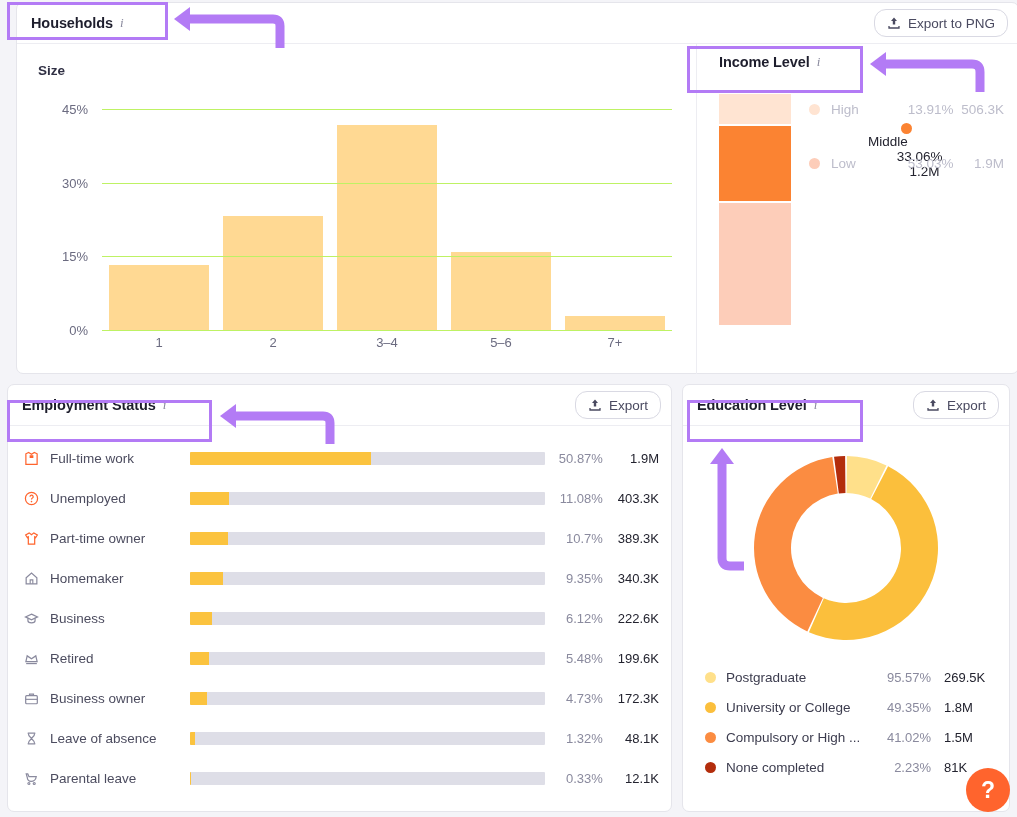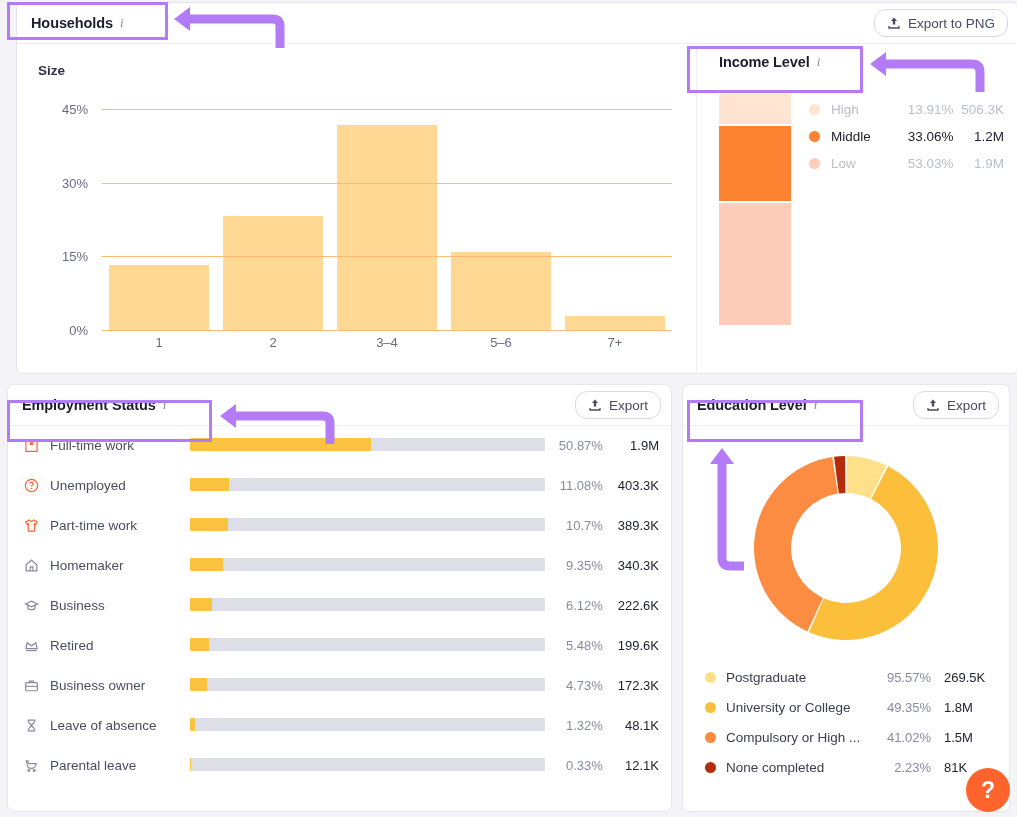--- a/index.html
+++ b/index.html
@@ -74,21 +74,21 @@
     font-size: 13.5px;
     font-weight: bold;
     color: #303044;
   }
 
   
   .bchart { position: absolute; left: 21px; top: 58px; right: 12px; bottom: 0; }
   .bc-plot { position: absolute; left: 64px; right: 12px; top: 8px; bottom: 43px; }
   .bc-grid {
     position: absolute; left: 0; right: 0;
-    height: 1px; background: #fdba74;
+    height: 1px; background: #bef264;
   }
   .bc-ylab {
     position: absolute;
     right: 100%;
     margin-right: 14px;
     transform: translateY(-50%);
     font-size: 13px;
     color: #6B6B80;
     white-space: nowrap;
   }
@@ -116,27 +116,27 @@
   .inc-legend { margin-left: 90px; padding-top: 2px; }
   .inc-row {
     display: flex; align-items: center;
     height: 27px; font-size: 13.5px;
   }
   .dot { width: 11px; height: 11px; border-radius: 50%; flex: none; }
   .inc-name { margin-left: 11px; width: 88px; }
   .inc-pct  { width: 72px; text-align: right; }
   .inc-val  { width: 66px; text-align: right; }
   .inc-row.dim { color: #BDBDCB; }
-  .inc-row.hot { color: #23232F; font-weight: normal; }
+  .inc-row.hot { color: #23232F; font-weight: normal; flex-direction: column; }
 
   
   #employment { left: 7px; top: 384px; width: 665px; height: 428px; }
   .emp-list { padding: 12px 12px 0 16px; }
   .emp-row {
-    display: flex; align-items: flex-start;
+    display: flex; align-items: center;
     height: 40px; font-size: 13.5px; color: #4C4C5F;
   }
   .emp-ico { width: 26px; flex: none; display: flex; align-items: center; }
   .emp-name { width: 140px; flex: none; color: #4C4C5F; }
   .emp-track {
     flex: none; width: 355px; height: 13px;
     background: #DEDEE7; border-radius: 1px; overflow: hidden;
   }
   .emp-fill { height: 100%; background: #FBC33F; }
   .emp-pct { width: 64px; text-align: right; color: #8A8A9E; font-size: 13px; }
@@ -326,21 +326,21 @@
         </span>
         <span class="emp-pct">11.08%</span>
         <span class="emp-val">403.3K</span>
       </div>
       <div class="emp-row">
         <span class="emp-ico">
           <svg width="15" height="15" viewBox="0 0 16 16">
             <path d="M5.5 2 L8 4 L10.5 2 L14.2 4.3 L12.4 7 L11.4 6.3 V14 H4.6 V6.3 L3.6 7 L1.8 4.3 Z" fill="none" stroke="#FF642D" stroke-width="1.3"></path>
           </svg>
         </span>
-        <span class="emp-name">Part-time work</span>
+        <span class="emp-name">Part-time owner</span>
         <span class="emp-track">
           <span class="emp-fill" style="display: block; width: 10.7%;"></span>
         </span>
         <span class="emp-pct">10.7%</span>
         <span class="emp-val">389.3K</span>
       </div>
       <div class="emp-row">
         <span class="emp-ico">
           <svg width="15" height="15" viewBox="0 0 16 16">
             <path d="M2.3 7.2 L8 2.3 L13.7 7.2 V13.7 H2.3 Z" fill="none" stroke="#8A8A9E" stroke-width="1.3"></path>

